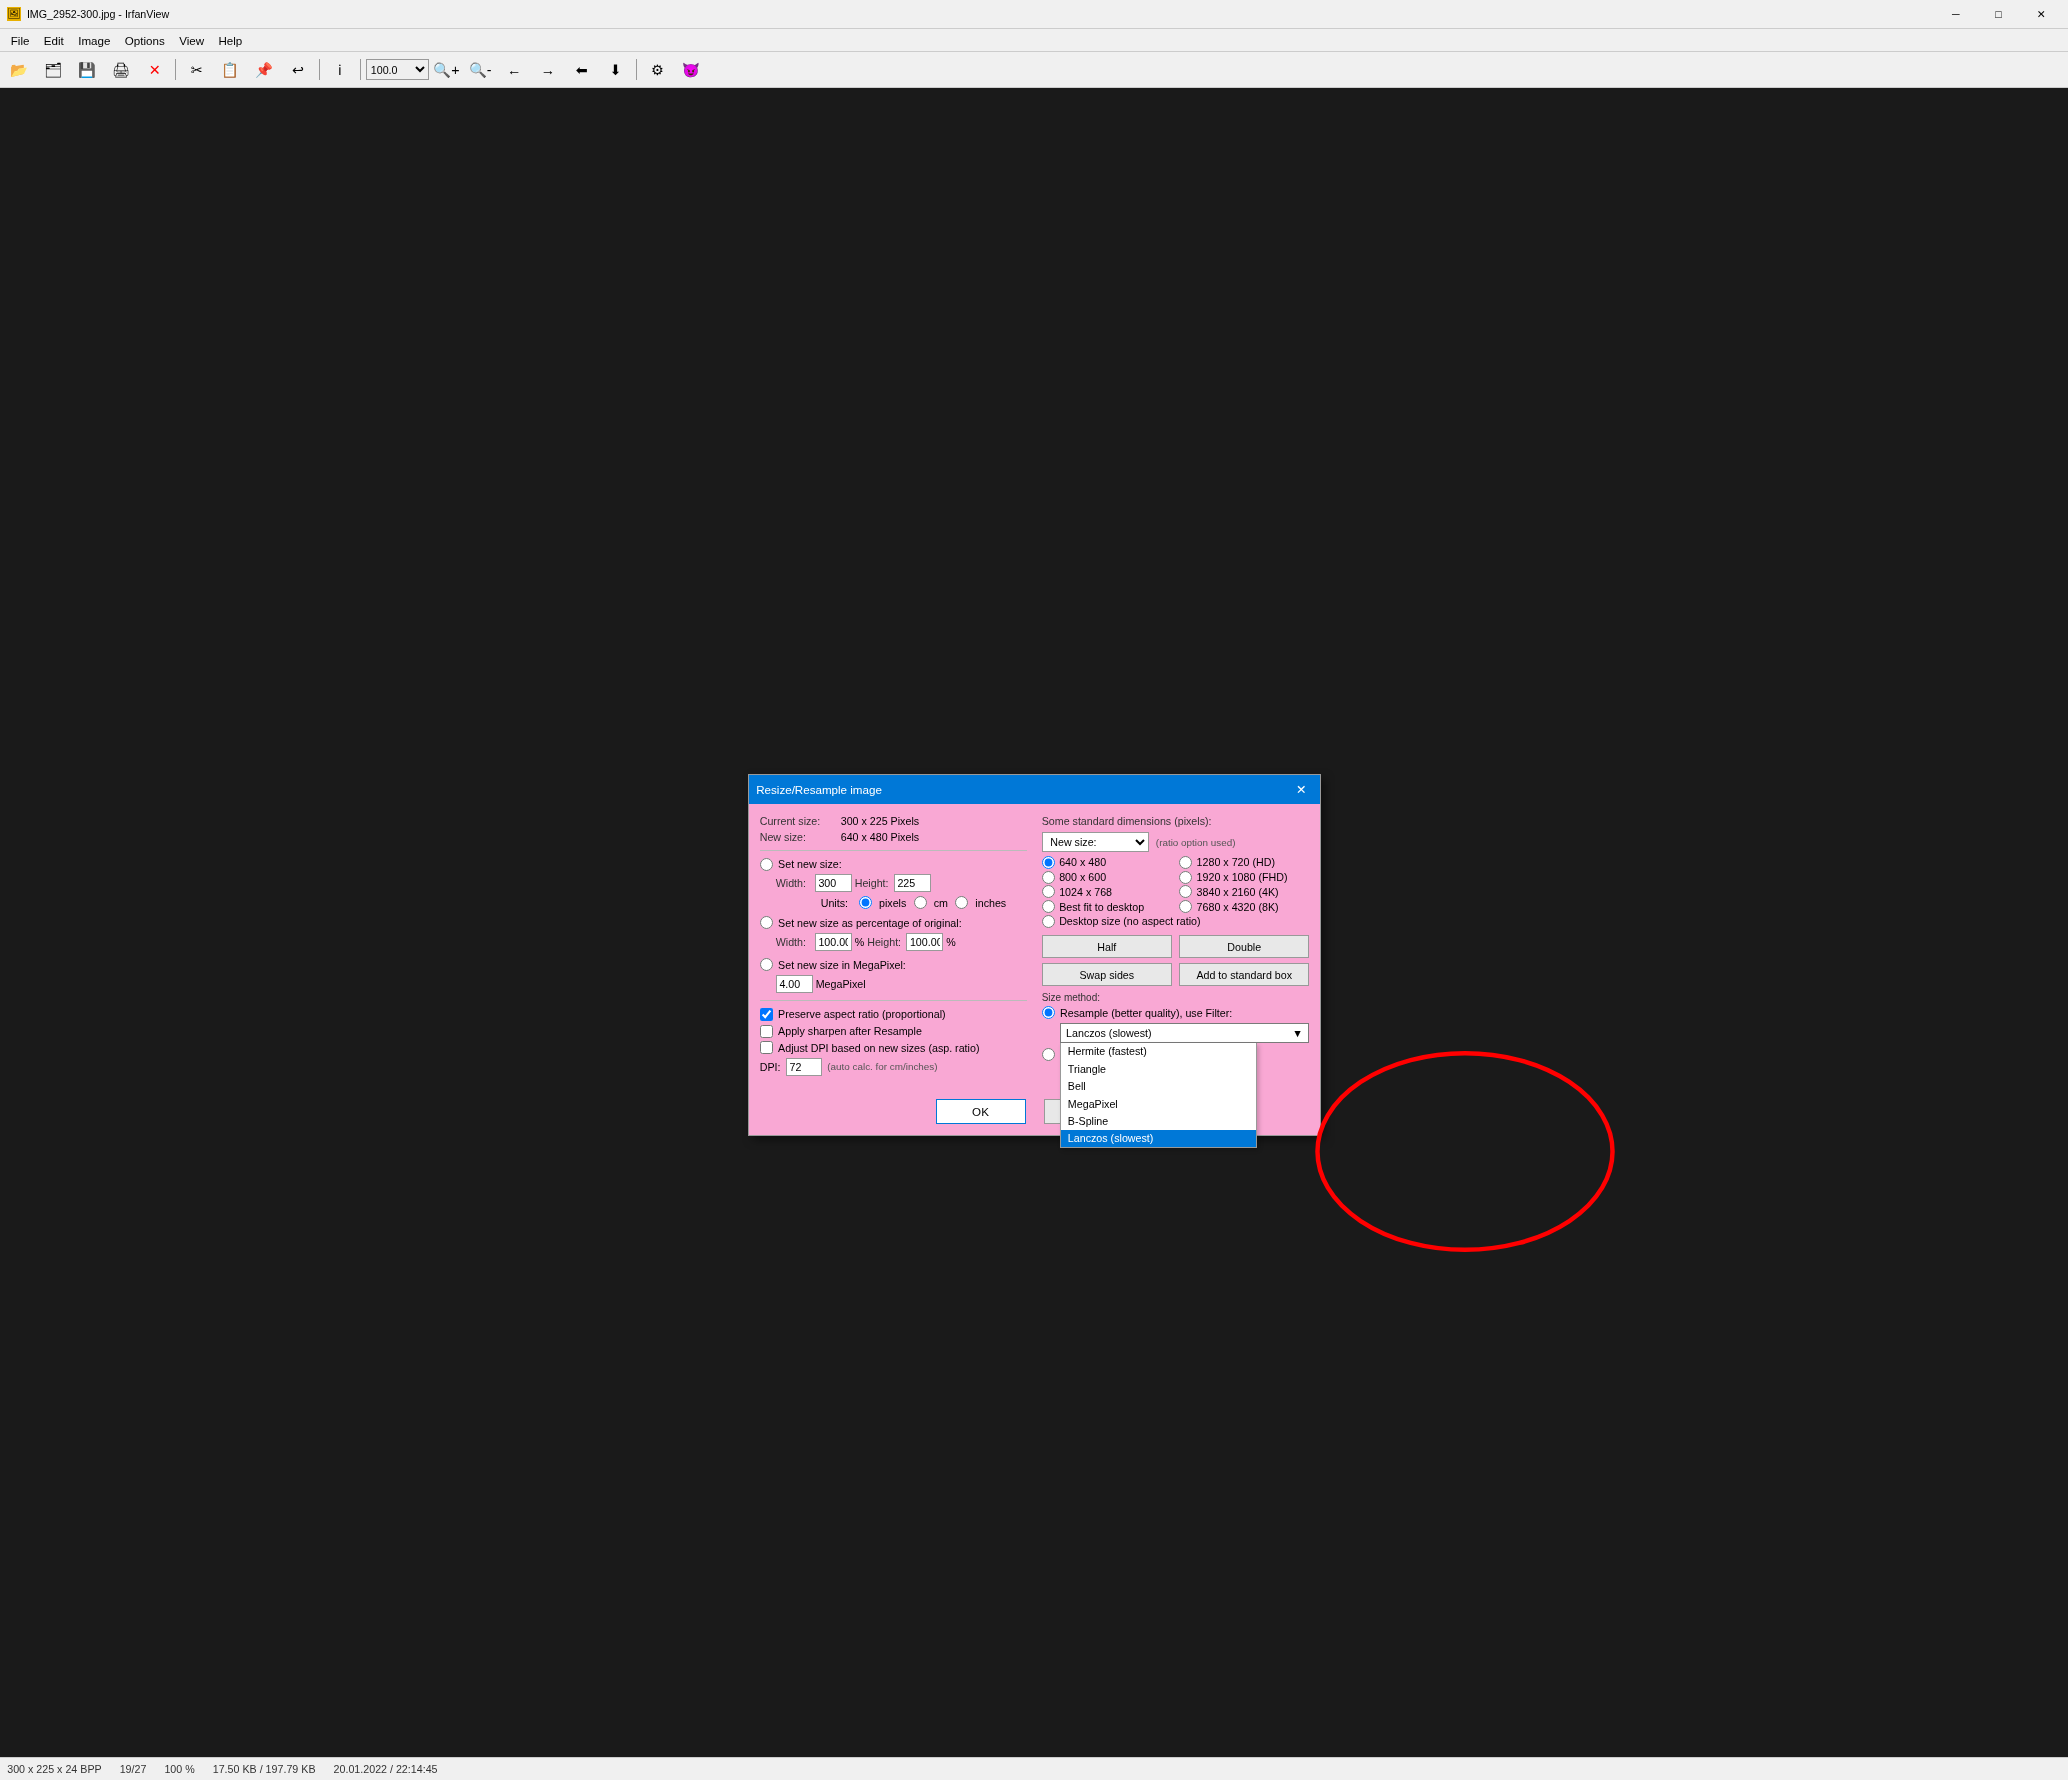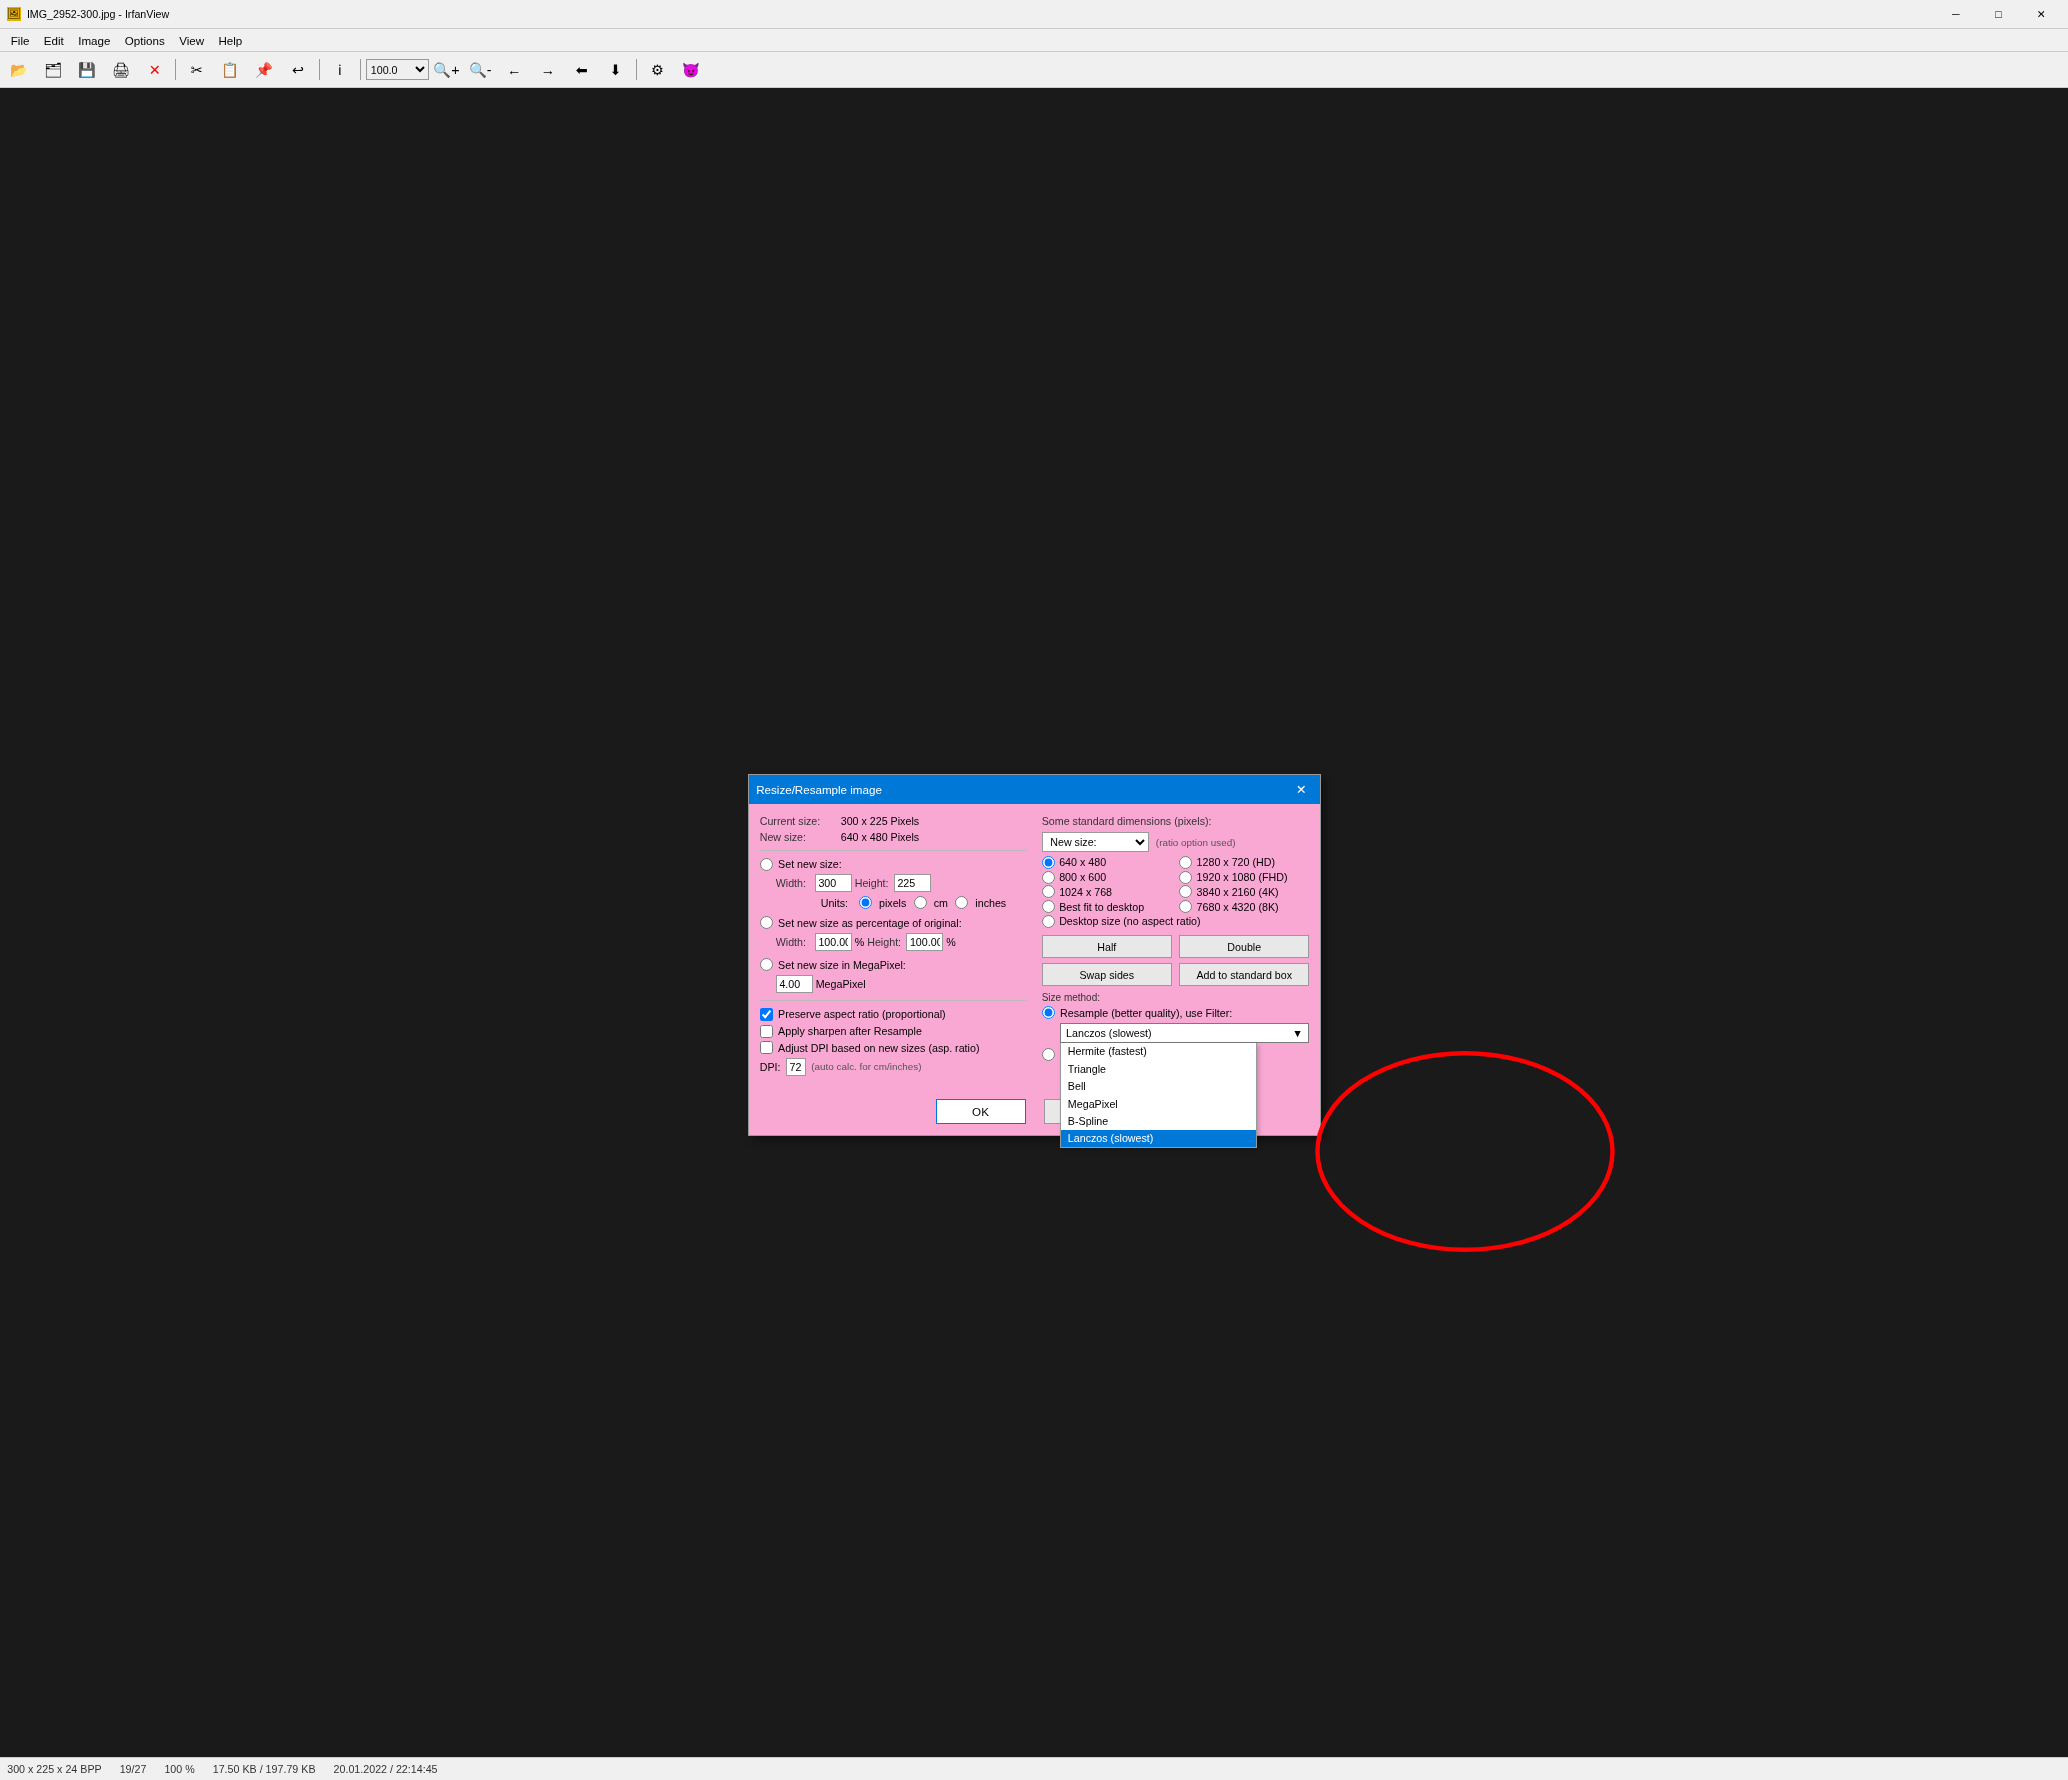--- a/index.html
+++ b/index.html
@@ -353,21 +353,21 @@
 
     
     .dpi-row {
       display: flex;
       align-items: center;
       gap: 5.4px;
       margin-bottom: 5.4px;
       font-size: 10.7px;
     }
     .dpi-input {
-      width: 20px;
+      width: 36px;
       height: 18px;
       border: 0.9px solid #999;
       padding: 0.9px 2.7px;
       font-size: 10.7px;
       background: #fff;
     }
     .dpi-note {
       font-size: 9.9px;
       color: #555;
     }

